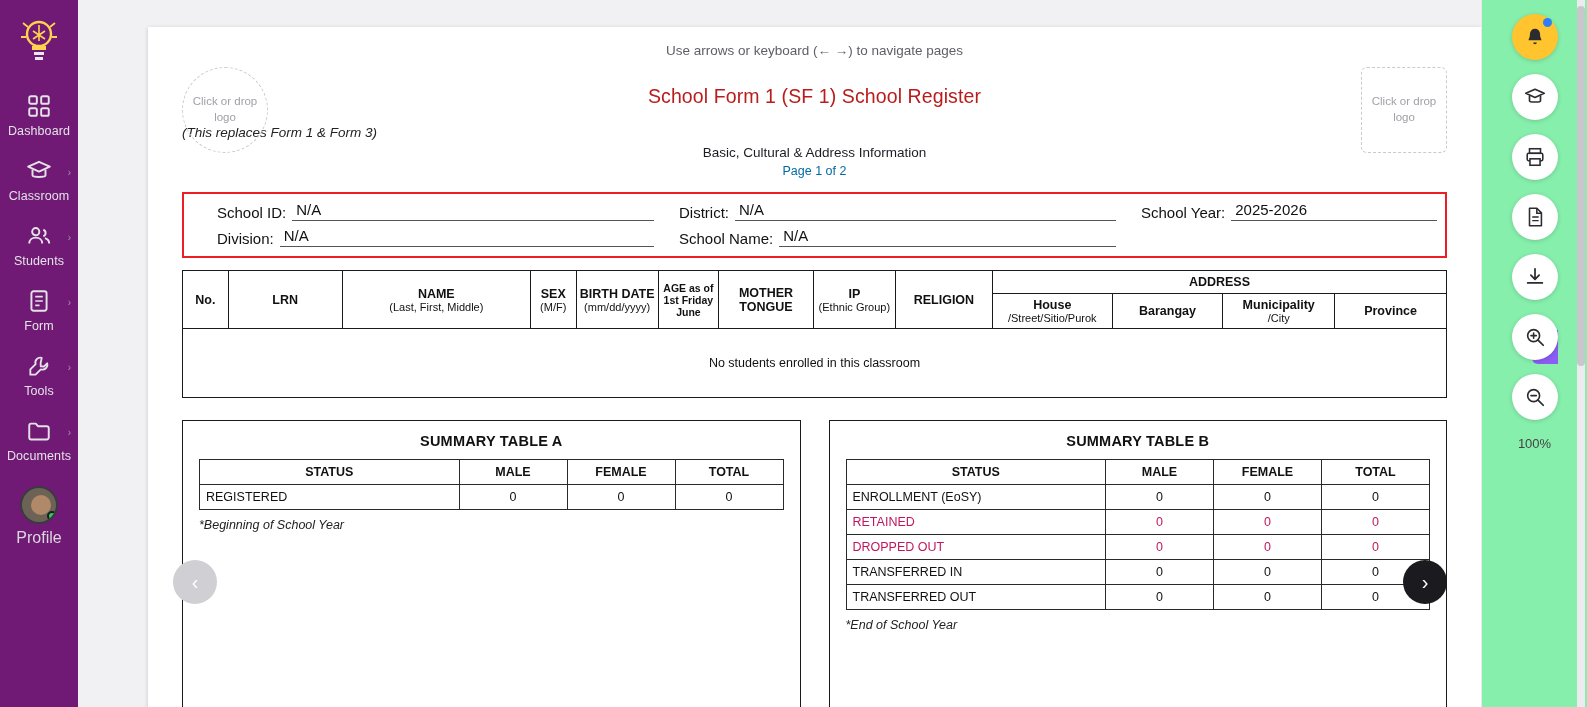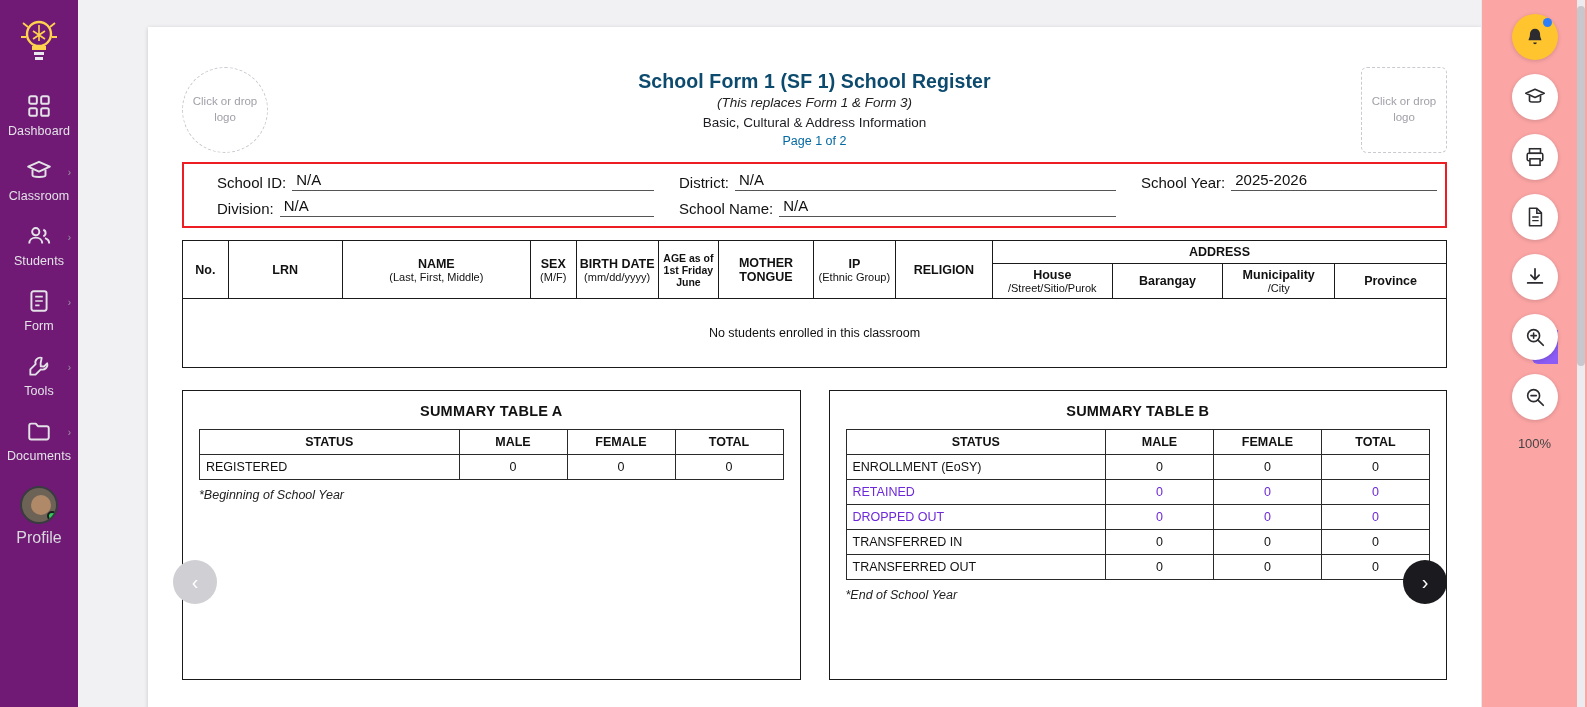--- a/index.html
+++ b/index.html
@@ -105,31 +105,30 @@
 
   .hint {
     text-align: center;
     font-size: 13.5px;
     color: #5e5e66;
     margin-bottom: 2px;
   }
   .doc-title {
     text-align: center;
     font-size: 19.5px;
-    font-weight: bold;
-    color: #0c4a6e;
+    font-weight: normal;
+    color: #b91c1c;
     letter-spacing: .1px;
     margin-top: 27px;
   }
   .doc-sub-it {
-    text-align: center;
     font-size: 13.5px;
     font-style: italic;
     color: #222;
-    margin-top: 2px;
+    margin-top: 17px;
   }
   .doc-sub {
     text-align: center;
     font-size: 13.5px;
     color: #1c1c22;
     margin-top: 5px;
   }
   .doc-page {
     text-align: center;
     font-size: 12.5px;
@@ -237,21 +236,21 @@
   }
   table.sum th, table.sum td {
     border: 1px solid #2a2a2a;
     font-size: 12.5px;
     padding: 5px 6px;
     color: #111;
   }
   table.sum th { text-align: center; font-weight: bold; }
   table.sum td.status { text-align: left; }
   table.sum td.num { text-align: center; width: 108px; }
-  tr.warn td { color: #6d28d9; }
+  tr.warn td { color: #be185d; }
   .footnote {
     font-size: 12.5px;
     font-style: italic;
     color: #222;
     margin-top: 8px;
   }
 
   
   .nav-arrow {
     position: absolute;
@@ -262,21 +261,21 @@
     z-index: 5;
   }
   .nav-prev { left: 95px; top: 560px; background: #cfcfd4; color: #fff; }
   .nav-next { right: 34px; top: 560px; background: #1b1b1f; color: #fff; }
   .arrow-glyph { font-size: 20px; line-height: 1; }
 
   
   .rail {
     width: 106px;
     flex: 0 0 106px;
-    background: #fca5a5;
+    background: #86efac;
     display: flex;
     flex-direction: column;
     align-items: center;
     padding-top: 14px;
     gap: 14px;
     position: relative;
     border-left: 1px solid #e8e8ec;
   }
   .rail-btn {
     width: 46px; height: 46px;
@@ -407,20 +406,21 @@
 
     <div class="paper">
 
       <div class="logo-drop logo-left">
         <span>Click or drop logo</span>
       </div>
       <div class="logo-drop logo-right">
         <span>Click or drop logo</span>
       </div>
 
+      <div class="hint">Use arrows or keyboard (← →) to navigate pages</div>
       <div class="doc-title">School Form 1 (SF 1) School Register</div>
       <div class="doc-sub-it">(This replaces Form 1 &amp; Form 3)</div>
       <div class="doc-sub">Basic, Cultural &amp; Address Information</div>
       <div class="doc-page">Page 1 of 2</div>
 
       <div class="info-strip">
         <div class="info-row">
           <div class="info-cell c1">
             <span class="info-label">School ID:</span>
             <span class="info-value">N/A</span>

